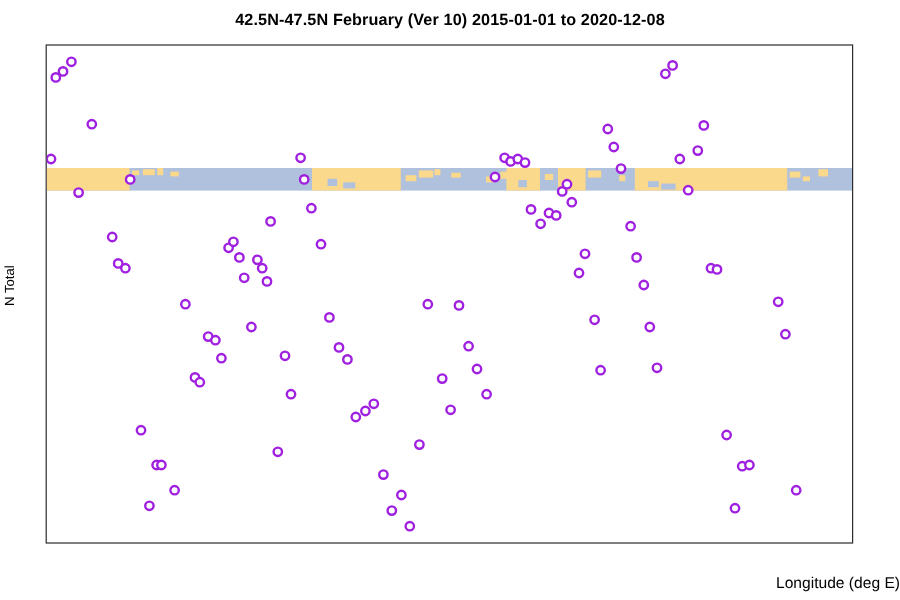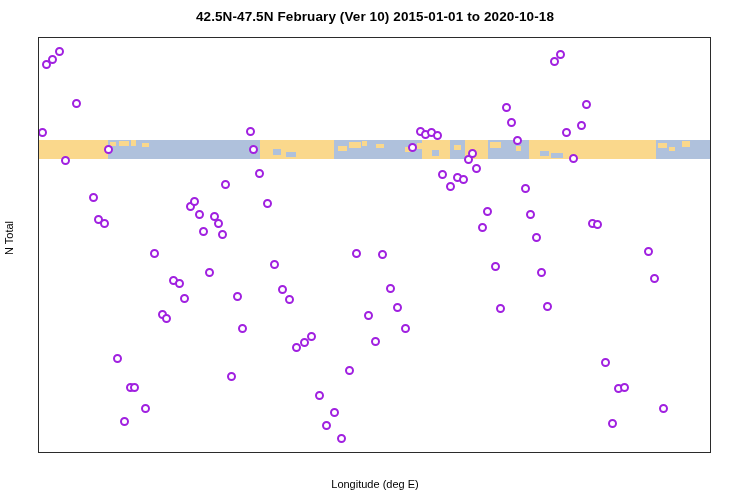--- a/index.html
+++ b/index.html
@@ -31,41 +31,41 @@
   .xtick{position:absolute;bottom:-6px;height:6px;width:0;border-left:1.3px solid #2b2b2b;}
 
   #ylabel{
     position:absolute;left:2px;top:0;height:500px;width:14px;
   }
   #ylabel span{
     position:absolute;left:-19px;top:232px;width:52px;text-align:center;
     font-size:11px;color:#000;transform:rotate(-90deg);white-space:nowrap;
   }
   #xlabel{
-    position:absolute;left:0;top:478px;width:750px;text-align:center;
-    font-size:11px;color:#000;
+    position:absolute;left:0;top:478px;width:750px;text-align:right;
+    font-size:13px;color:#000;
   }
 
   #legend{
     position:absolute;left:40px;top:424px;width:280px;height:26px;
     border:1.2px solid #2b2b2b;background:rgba(255,255,255,0.0);
     box-sizing:border-box;
   }
   #legend .lbox{position:absolute;left:0;top:0;width:280px;height:26px;}
   .legline{position:absolute;left:8px;top:12px;width:30px;height:0;border-top:2.4px solid #a020e0;}
   .legmark{position:absolute;left:17px;top:7.5px;width:9px;height:9px;border-radius:50%;
            border:2.6px solid #a020e0;background:#fff;box-sizing:border-box;}
   .legtext{position:absolute;left:50px;top:6px;font-size:10.5px;color:#111;white-space:nowrap;}
 </style>
 </head>
 <body>
 
 <div id="root">
 
-  <div id="title">42.5N-47.5N February (Ver 10)   2015-01-01 to 2020-10-18</div>
+  <div id="title">42.5N-47.5N February (Ver 10)   2015-01-01 to 2020-12-08</div>
 
   <div id="ylabel">
     <span>N Total</span>
   </div>
 
   <div id="xlabel">Longitude (deg E)</div>
 
   <div id="plot">
     <div id="mapband" style="top: 101.934px; height: 19px;">
       <div class="ocean" style="background: rgb(175, 193, 220);"></div>

